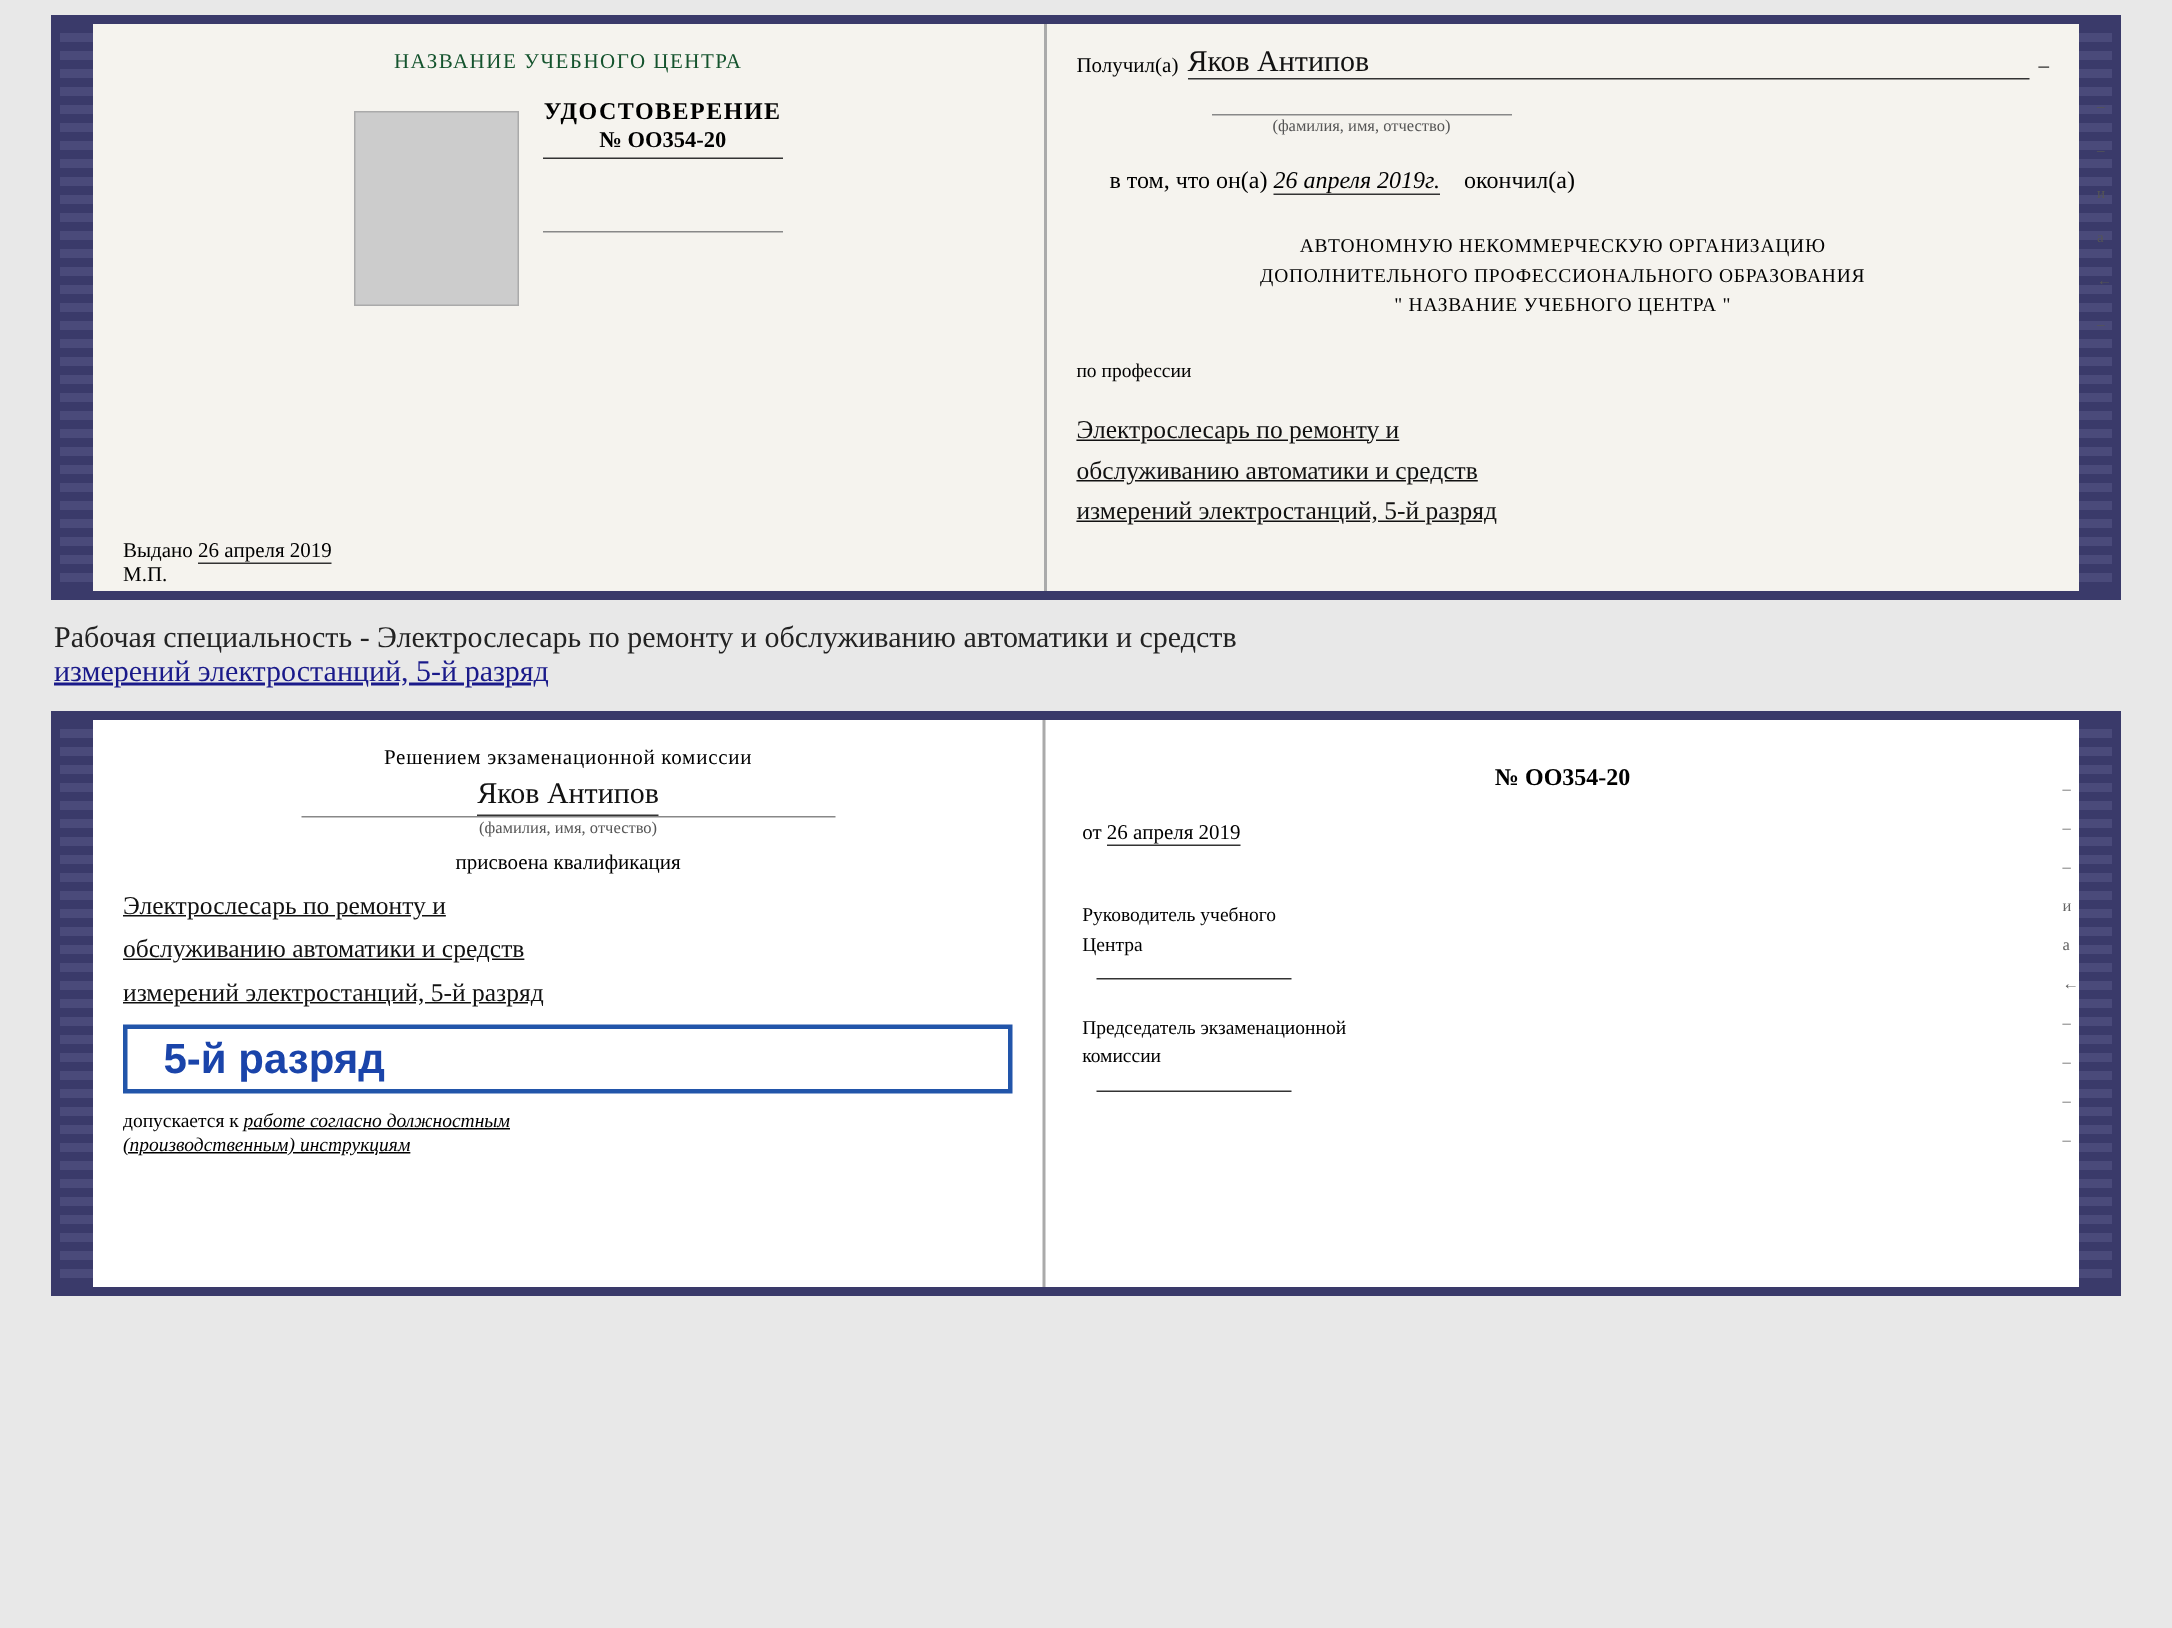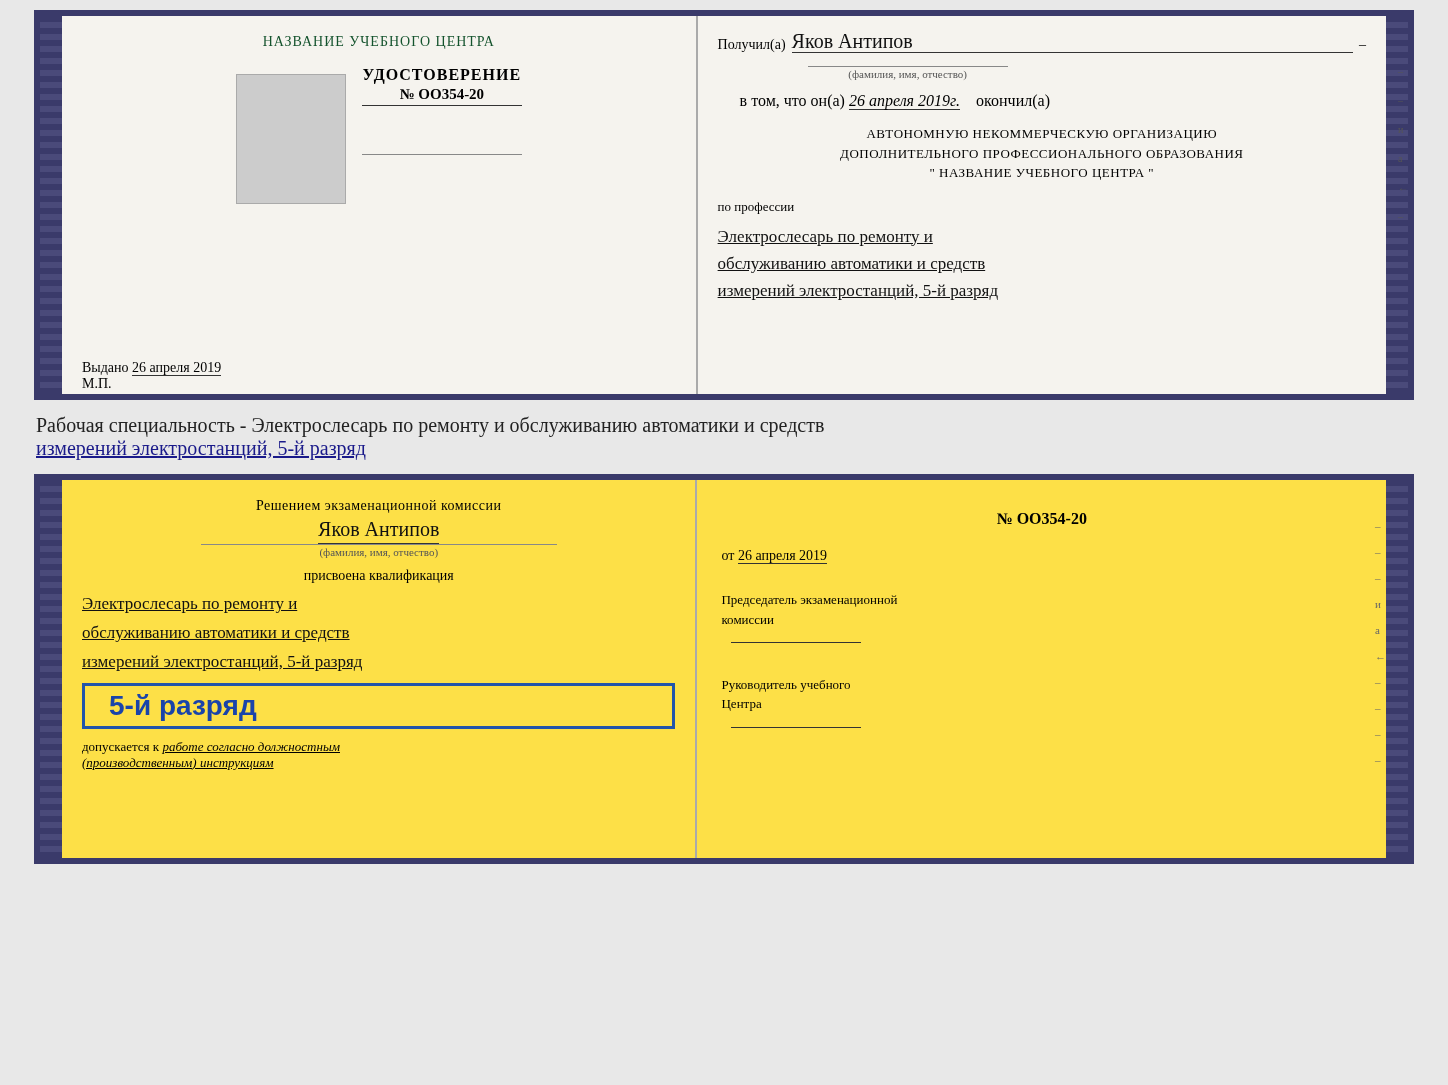--- a/index.html
+++ b/index.html
@@ -49,21 +49,21 @@
       flex-direction: column;
       align-items: center;
       position: relative;
     }
 
     .book-right {
       width: 52%;
       padding: 14px 20px;
       display: flex;
       flex-direction: column;
-      gap: 8px;
+      gap: 18px;
     }
 
     .spine-right {
       width: 22px;
       background: repeating-linear-gradient(
         180deg,
         #3a3a6a 0px, #3a3a6a 6px,
         #4a4a7a 6px, #4a4a7a 12px
       );
       flex-shrink: 0;
@@ -219,21 +219,21 @@
     .middle-text-underline {
       text-decoration: underline;
       color: #1a1a8a;
     }
 
     
     .book-bottom {
       display: flex;
       width: 100%;
       border: 6px solid #3a3a6a;
-      background: #fde047;
+      background: #ffffff;
       min-height: 390px;
       position: relative;
     }
 
     .book-bottom-left {
       width: 48%;
       padding: 18px 20px;
       border-right: 2px solid #aaa;
       display: flex;
       flex-direction: column;
@@ -473,32 +473,32 @@
         <span></span>
       </div>
 
       <div class="protocol-number">№ ОО354-20</div>
 
       <div class="protocol-date">
         <span>от</span>
         <span class="underline-value">26 апреля 2019</span>
       </div>
 
+      <div class="signature-block" style="margin-top:16px;">
+        <div>Руководитель учебного</div>
+        <div>Центра</div>
+        <span class="sig-line"></span>
+      </div>
+
       <div class="signature-block">
         <div>Председатель экзаменационной</div>
         <div>комиссии</div>
         <span class="sig-line"></span>
       </div>
 
-      <div class="signature-block" style="margin-top:16px;">
-        <div>Руководитель учебного</div>
-        <div>Центра</div>
-        <span class="sig-line"></span>
-      </div>
-
       <div class="right-side-dashes">
         <span>–</span>
         <span>–</span>
         <span>–</span>
         <span>и</span>
         <span>а</span>
         <span>←</span>
         <span>–</span>
         <span>–</span>
         <span>–</span>

